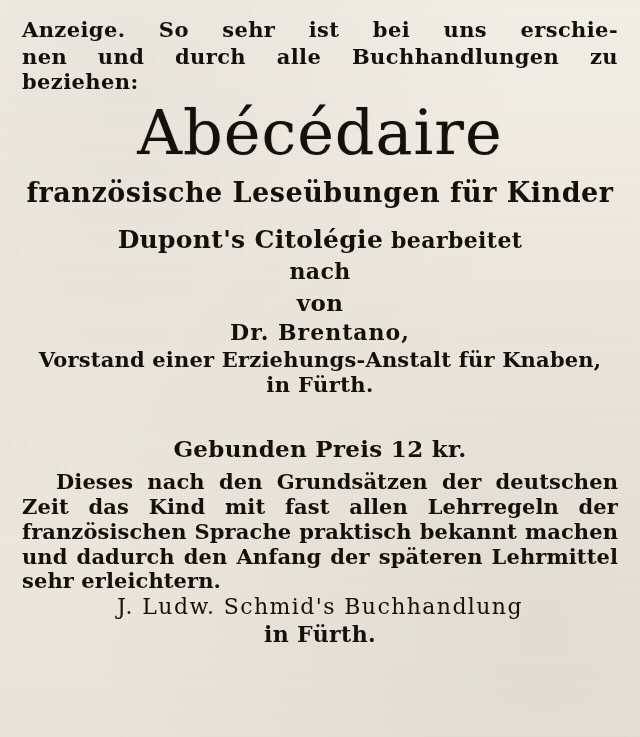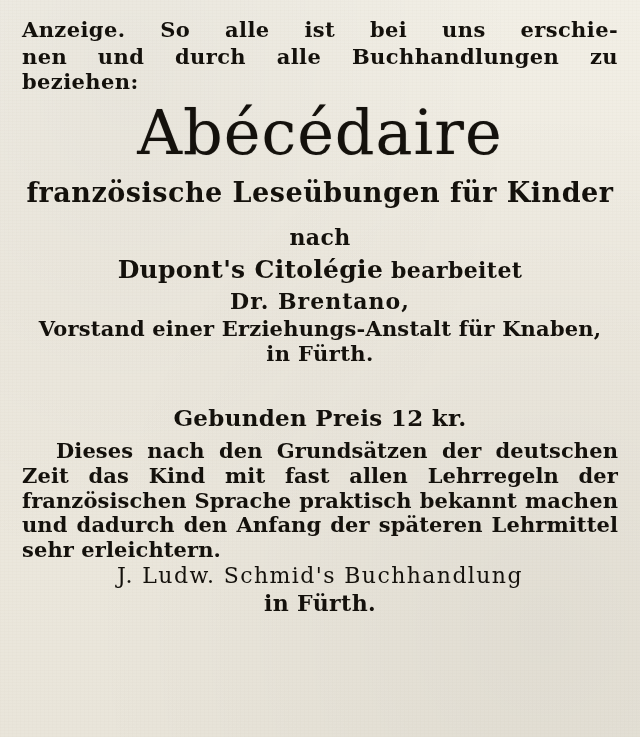--- a/index.html
+++ b/index.html
@@ -159,36 +159,37 @@
 </head>
 <body>
 
 <div class="page">
   <div class="grain"></div>
 
   <div class="ad">
 
     <p class="line lead frak">
       <span class="kicker">Anzeige.</span>
-      <span>So alle ist bei uns erschie-</span>
+      <span>So sehr ist bei uns erschie-</span>
     </p>
 
     <p class="line lead-2 frak">nen und durch alle Buchhandlungen zu beziehen:</p>
 
     <h1 class="line title">Abécédaire</h1>
 
     <p class="line subtitle frak">französische Leseübungen für Kinder</p>
-
-    <p class="line nach frak">nach</p>
 
     <p class="line work">
       <span class="strong">Dupont's Citolégie</span>
       <span class="weak frak">bearbeitet</span>
     </p>
 
+    <p class="line nach frak">nach</p>
+
+    <p class="line von frak">von</p>
 
     <p class="line author frak">Dr. Brentano,</p>
 
     <p class="line role frak">Vorstand einer Erziehungs-Anstalt für Knaben,</p>
 
     <p class="line place frak">in Fürth.</p>
 
     <p class="line price frak">Gebunden Preis 12 kr.</p>
 
     <div class="body frak">

